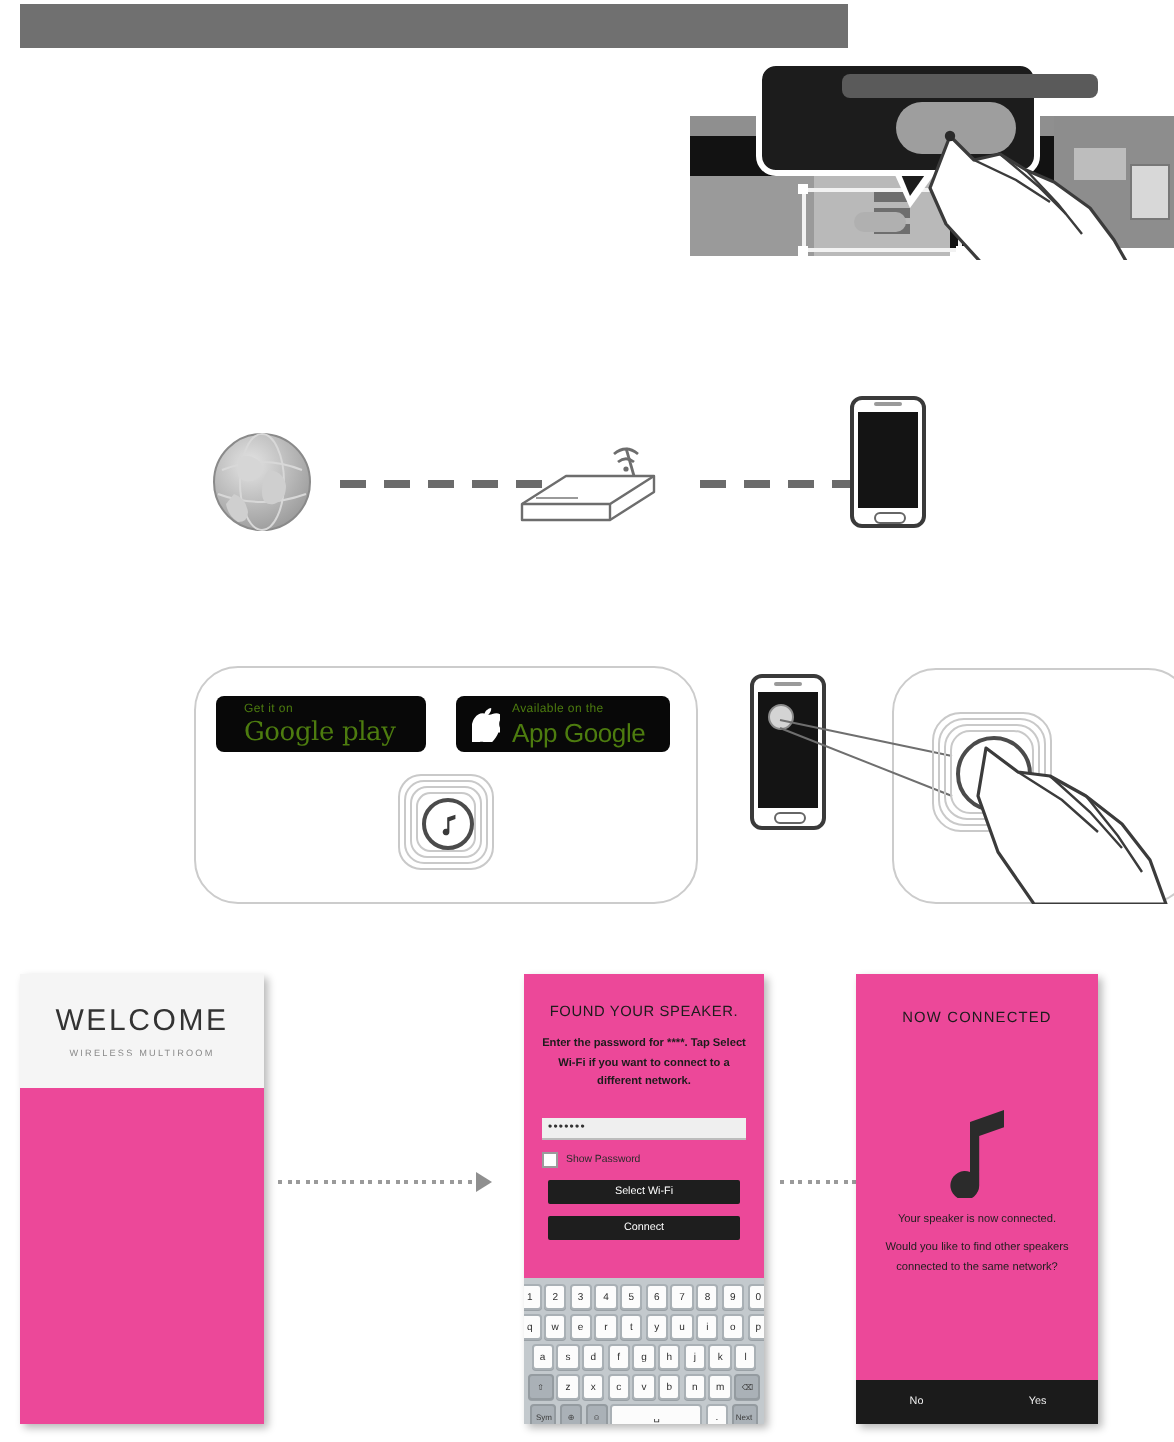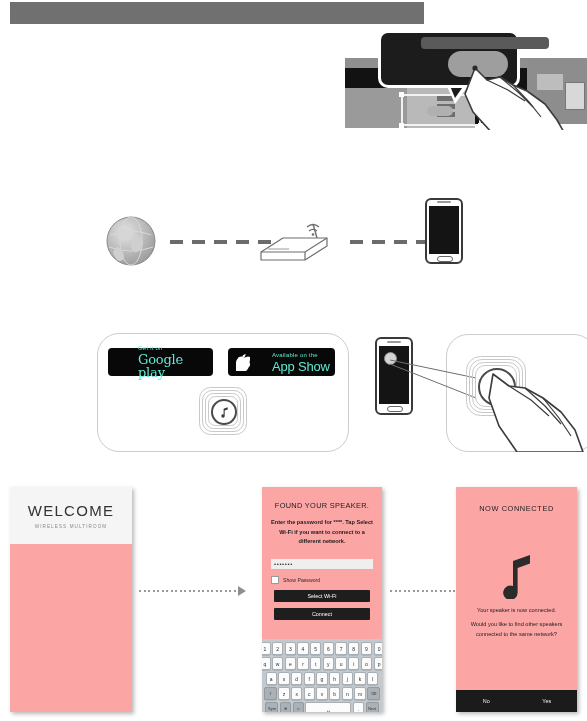--- a/index.html
+++ b/index.html
@@ -46,41 +46,41 @@
   .dashrow{height:4px;display:flex;gap:9px;align-items:center;}
   .dashrow i{display:block;width:13px;height:4px;background:#6b6b6b;}
   #dash-left{left:170px;top:240px;}
   #dash-right{left:350px;top:240px;}
 
   
   #store-panel{left:97px;top:333px;width:252px;height:119px;background:#ffffff;border:1px solid #cccccc;border-radius:22px;box-sizing:border-box;}
   .badge{position:absolute;background:#080808;border-radius:4px;display:flex;align-items:center;box-sizing:border-box;}
   #badge-google{left:108px;top:348px;width:105px;height:28px;padding-left:14px;}
   #badge-apple{left:228px;top:348px;width:107px;height:28px;padding-left:8px;}
-  .badge-texts{display:flex;flex-direction:column;justify-content:center;color:#5eead4;line-height:1;margin-left:16px;}
+  .badge-texts{display:flex;flex-direction:column;justify-content:center;color:#4d7c0f;line-height:1;}
   .badge-small{font-size:6px;letter-spacing:.2px;margin-bottom:2px;}
   .badge-big{font-size:13px;letter-spacing:-.2px;font-family:"DejaVu Serif",serif;}
   .badge-big.sans{font-family:"Liberation Sans",sans-serif;font-weight:400;}
   #apple-logo{width:14px;height:17px;margin-right:6px;flex:0 0 auto;}
 
   .app-icon{position:absolute;}
   .ring{position:absolute;border:1px solid #c9c9c9;border-radius:24%;}
   .app-core{position:absolute;border-radius:50%;background:#ffffff;border:2px solid #4b4b4b;display:flex;align-items:center;justify-content:center;}
 
   
   #tap-panel{left:446px;top:334px;width:150px;height:118px;background:#ffffff;border:1px solid #cccccc;border-radius:22px;box-sizing:border-box;}
   #tap-phone{left:375px;top:337px;width:38px;height:78px;border:2px solid #3a3a3a;border-radius:6px;background:#ffffff;box-sizing:border-box;}
   #tap-phone-screen{left:379px;top:346px;width:30px;height:58px;background:#141414;overflow:hidden;}
   #tap-phone-home{left:387px;top:406px;width:14px;height:4px;border-radius:3px;border:1px solid #666;}
   #tap-phone-ear{left:387px;top:341px;width:14px;height:2px;border-radius:2px;background:#9a9a9a;}
   #tap-mini-icon{left:384px;top:352px;width:11px;height:11px;border-radius:50%;background:#d4d4d4;border:1px solid #8a8a8a;}
   #tap-hand{left:487px;top:368px;width:100px;height:84px;}
 
   
-  .screen{position:absolute;background:#fca5a5;box-shadow:2px 2px 4px rgba(0,0,0,.28);box-sizing:border-box;overflow:hidden;}
+  .screen{position:absolute;background:#ec4899;box-shadow:2px 2px 4px rgba(0,0,0,.28);box-sizing:border-box;overflow:hidden;}
   #screen-welcome{left:10px;top:487px;width:122px;height:225px;}
   #welcome-head{height:57px;background:#f5f5f5;display:flex;flex-direction:column;align-items:center;justify-content:center;}
   #welcome-title{font-size:15px;letter-spacing:1.3px;color:#333;}
   #welcome-sub{font-size:4.6px;letter-spacing:1.1px;color:#8a8a8a;margin-top:5px;}
   .setup-block{padding:10px 9px 0 9px;box-sizing:border-box;}
   #block-new{height:82px;background:#777777;}
   #block-existing{height:86px;background:#6a6a6a;}
   .setup-title{color:#ffffff;font-size:9.5px;letter-spacing:.4px;}
   .setup-title .chev{font-size:9px;margin-left:3px;}
   .setup-body{color:#f0f0f0;font-size:4.6px;line-height:1.75;margin-top:7px;}
@@ -94,21 +94,21 @@
   #show-pw-box{width:6px;height:6px;border:1px solid #9b9b9b;background:#fff;flex:0 0 auto;}
   #show-pw-label{font-size:5.2px;color:#2b2b2b;}
   .dark-btn{margin:6px 12px 0 12px;height:12px;background:#1e1e1e;color:#ffffff;font-size:5.4px;display:flex;align-items:center;justify-content:center;border-radius:1px;}
   #keyboard{position:absolute;left:0;bottom:0;width:120px;height:73px;background:#c3c9cd;padding:3px 2px;box-sizing:border-box;}
   .kb-row{display:flex;justify-content:center;gap:1.5px;margin-bottom:2px;}
   .key{background:#fcfcfc;border:.5px solid #a9b0b5;border-radius:2px;height:11px;min-width:9.2px;display:flex;align-items:center;justify-content:center;font-size:5px;color:#2d2d2d;box-shadow:0 .5px 0 #9aa1a6;}
   .key.wide{min-width:11px;}
   .key.space{min-width:44px;}
   .key.fn{background:#aab1b7;border-color:#949ba0;color:#3a3a3a;font-size:4px;}
 
-  #screen-connected{left:456px;top:487px;width:121px;height:225px;}
+  #screen-connected{left:428px;top:487px;width:121px;height:225px;}
   #connected-title{margin:17px 0 0 0;text-align:center;font-size:7.4px;letter-spacing:.6px;color:#1c1c1c;}
   #connected-note{position:absolute;left:42px;top:68px;width:38px;height:44px;}
   #connected-line1{position:absolute;left:6px;top:120px;width:109px;text-align:center;font-size:5.6px;color:#1f1f1f;}
   #connected-line2{position:absolute;left:8px;top:133px;width:105px;text-align:center;font-size:5.6px;line-height:1.75;color:#1f1f1f;}
   #connected-actions{position:absolute;left:0;bottom:0;width:121px;height:22px;background:#1b1b1b;display:flex;}
   .conn-btn{flex:1;display:flex;align-items:center;justify-content:center;color:#efefef;font-size:5.4px;}
 
   
   .flow-arrow{position:absolute;height:9px;display:flex;align-items:center;}
   .flow-dots{display:flex;gap:2.5px;align-items:center;}
@@ -218,21 +218,21 @@
   </div>
 </div>
 
 <div class="badge" id="badge-apple">
   <svg id="apple-logo" viewBox="0 0 14 17">
     <path d="M9.6 0c.1 1-.3 2-.9 2.7-.6.7-1.6 1.3-2.5 1.2-.1-1 .4-2 .9-2.6C7.8.6 8.8.1 9.6 0z" fill="#ffffff"></path>
     <path d="M12.6 12.2c-.5 1.1-.7 1.6-1.3 2.6-.9 1.3-2.1 3-3.6 3-1.3 0-1.7-.9-3.5-.9-1.8 0-2.2.9-3.5.9-1.5 0-2.6-1.5-3.5-2.9C-.9 11.5-1 7 .8 4.9c1-1.5 2.4-2.3 3.8-2.3 1.4 0 2.3.8 3.5.8 1.1 0 1.8-.8 3.5-.8 1.2 0 2.5.7 3.4 1.9-3 1.7-2.5 6 .6 7.7z" fill="#ffffff" transform="translate(0.6,0)"></path>
   </svg>
   <div class="badge-texts">
     <span class="badge-small">Available on the</span>
-    <span class="badge-big sans">App Show</span>
+    <span class="badge-big sans">App Google</span>
   </div>
 </div>
 
 <div class="app-icon" style="left:199px;top:387px;width:46px;height:46px;">
   <div class="ring" style="left:0;top:0;width:46px;height:46px;"></div>
   <div class="ring" style="left:3px;top:3px;width:40px;height:40px;"></div>
   <div class="ring" style="left:6px;top:6px;width:34px;height:34px;"></div>
   <div class="ring" style="left:9px;top:9px;width:28px;height:28px;"></div>
   <div class="app-core" style="left:12px;top:12px;width:22px;height:22px;">
     <svg viewBox="0 0 14 16" width="9" height="11">

